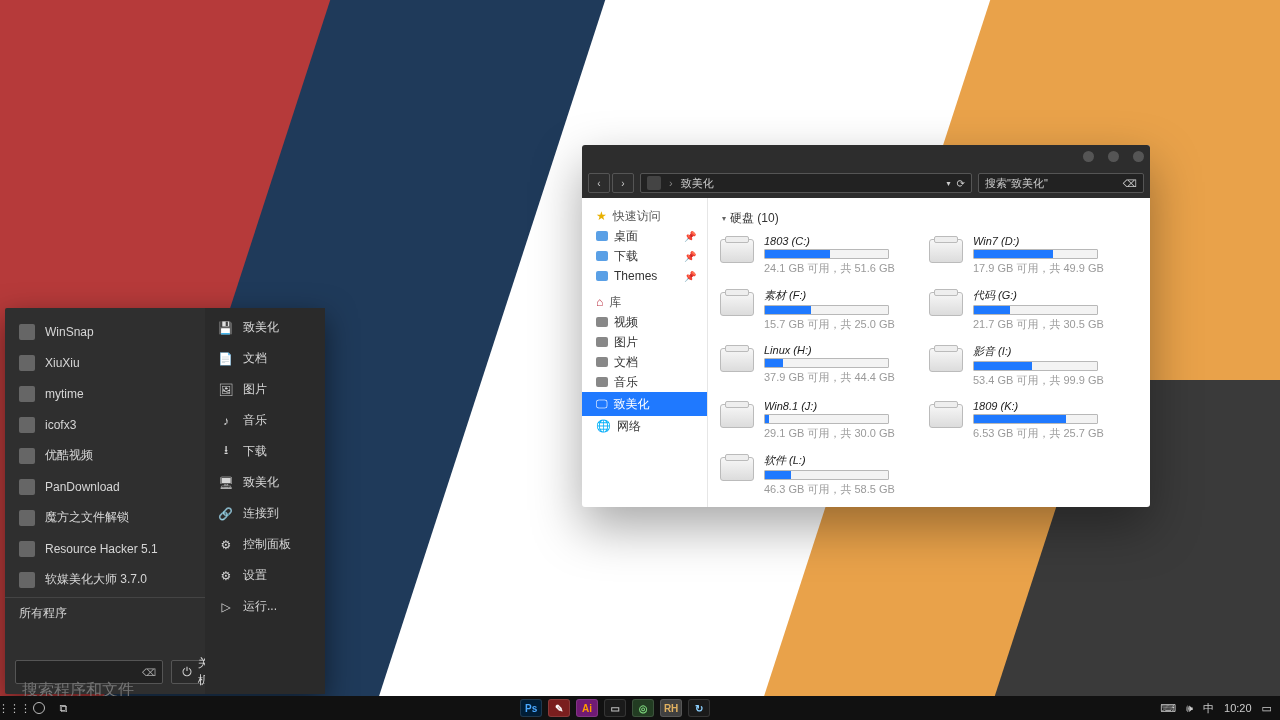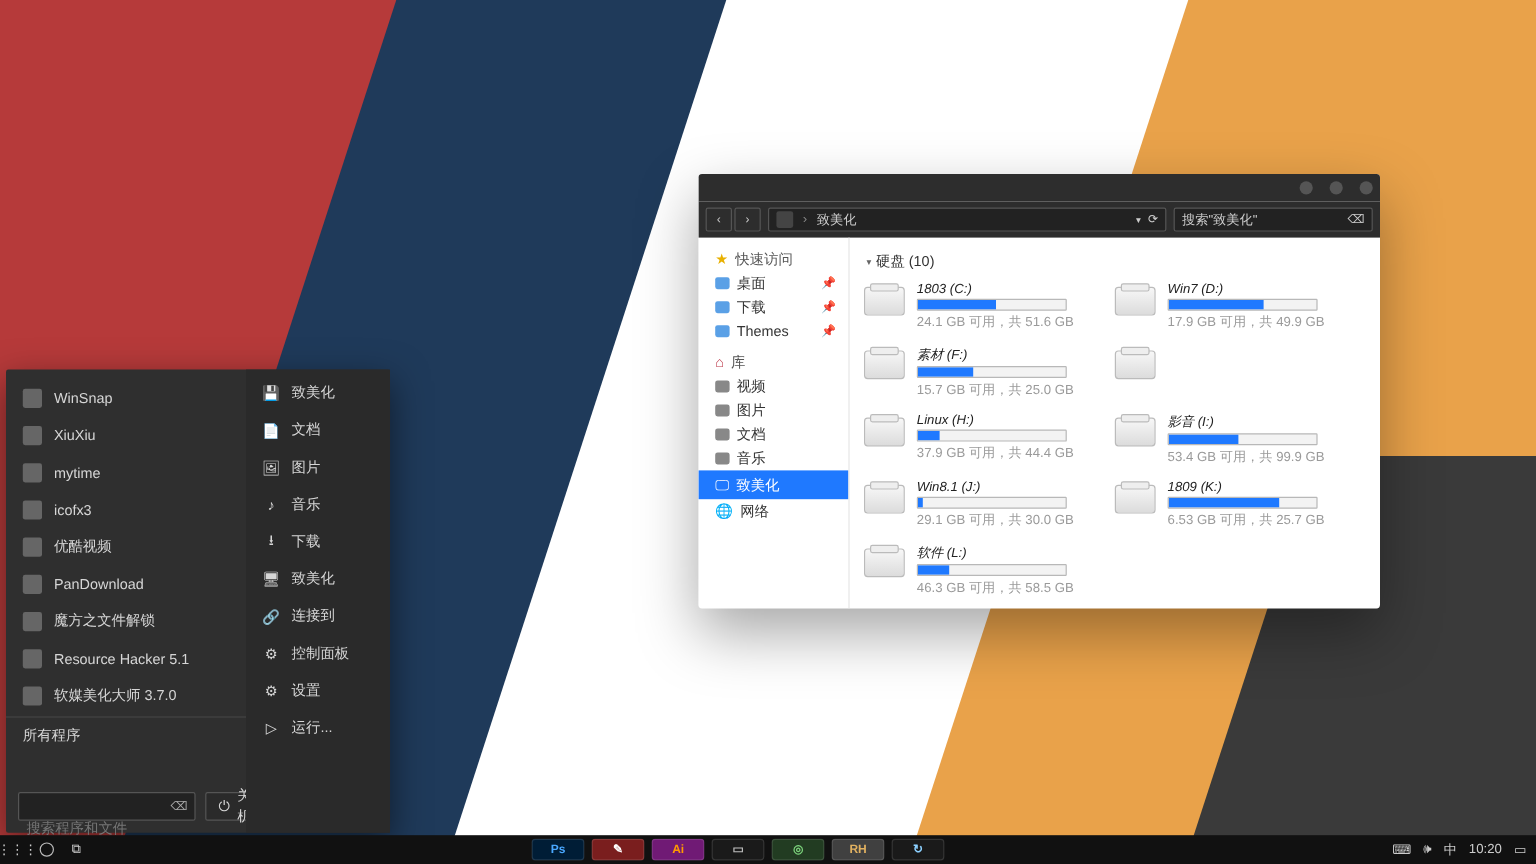--- a/index.html
+++ b/index.html
@@ -19,21 +19,21 @@
                 display: flex; background: #2f2f2f; color: #d6d6d6; font-size: 12px;
                 box-shadow: 0 10px 30px rgba(0,0,0,.5); border-radius: 2px; justify-content: center; }
   .sm-left  { width: 200px; padding: 8px 0 0; display: flex; flex-direction: column; }
   .sm-right { width: 120px; padding: 4px 0 0; background: #2a2a2a; }
   .sm-item  { display: flex; align-items: center; height: 31px; padding: 0 14px; white-space: nowrap; cursor: default; }
   .sm-item .ico { width: 14px; height: 14px; display: inline-flex; align-items: center; justify-content: center; margin-right: 10px; font-size: 12px; }
   .sm-left .app-ico { width: 16px; height: 16px; border-radius: 2px; background: #666; margin-right: 10px; display:inline-block; }
   .sm-left .allprog { border-top: 1px solid #444; margin-top: 2px; }
   .sm-bottom { margin-top: auto; display: flex; align-items: center; gap: 8px; padding: 8px 10px 10px; }
   .sm-search { flex: 1; display: flex; align-items: center; background: #222; border: 1px solid #555; border-radius: 2px; height: 24px; padding: 0 6px; color: #aaa; justify-content: space-between; }
-  .sm-search input { background: transparent; border: none; color: #ddd; font-size: 12px; width: 120px; outline: none; margin-top: 36px; }
+  .sm-search input { background: transparent; border: none; color: #ddd; font-size: 16px; width: 120px; outline: none; margin-top: 36px; }
   .sm-power { display: flex; align-items: center; height: 24px; }
   .sm-power .btn { display: flex; align-items: center; gap: 6px; padding: 0 10px; border: 1px solid #555; background:#2a2a2a; height: 24px; border-radius: 2px 0 0 2px; }
   .sm-power .arrow { width: 18px; height: 24px; border: 1px solid #555; border-left: none; background:#2a2a2a; border-radius: 0 2px 2px 0; display:flex; align-items:center; justify-content:center; font-size:8px; }
 
   
   .explorer { position: absolute; left: 582px; top: 145px; width: 568px; height: 362px;
               background: #fff; border-radius: 3px; box-shadow: 0 20px 50px rgba(0,0,0,.35); overflow: hidden; font-size:12px; color:#333; }
   .ex-title { height: 23px; background: #2d2d2d; display: flex; align-items: center; justify-content: flex-end; padding: 0 6px; gap: 14px; }
   .ex-title .wbtn { width: 11px; height: 11px; border-radius: 50%; background: #555; }
   .ex-toolbar { height: 30px; background: #2d2d2d; display: flex; align-items: center; padding: 0 6px; gap: 6px; color:#ccc; font-size:11px; }
@@ -60,21 +60,21 @@
   .dbar { height:10px; border:1px solid #b8b8b8; border-radius:1px; background:#f3f3f3; overflow:hidden; width: 125px;}
   .dbar .fill { height:100%; background:#1f79ff; }
   .dbar .fill.red { background:#e02e3d; }
   .dstat { font-size:11px; color:#9a9a9a; margin-top:2px; }
 
   
   .taskbar { position:absolute; left:0; right:0; bottom:0; height:24px; background:#111; display:flex; align-items:center; color:#ccc; font-size:11px; }
   .taskbar .tb-left { display:flex; align-items:center; gap:12px; padding:0 8px; }
   .taskbar .tb-center { margin:0 auto; display:flex; align-items:center; gap:6px; }
   .taskbar .tb-right { display:flex; align-items:center; gap:10px; padding:0 8px; }
-  .task-icon { width:44px; height:18px; border-radius:3px; display:flex; align-items:center; justify-content:center; font-size:10px; font-weight:600; color:#fff; border:1px solid rgba(255,255,255,.12);}
+  .task-icon { width:22px; height:18px; border-radius:3px; display:flex; align-items:center; justify-content:center; font-size:10px; font-weight:600; color:#fff; border:1px solid rgba(255,255,255,.12);}
   .tb-left .sys-ico { width:13px; height:13px; display:inline-flex; align-items:center; justify-content:center; }
 
   .si { display:inline-block; width:14px; height:14px; border:1px solid #777; border-radius:2px;}
 </style>
 </head>
 <body>
 
 <div class="wallpaper">
   <div class="wp red"></div>
   <div class="wp navy"></div>
@@ -317,20 +317,27 @@
       <div class="dbody">
         <div class="dname">素材 (F:)</div>
         <div class="dbar">
                 <div class="fill " style="width:37%"></div>
               </div>
         <div class="dstat">15.7 GB 可用，共 25.0 GB</div>
       </div>
     </div>
           <div class="drive">
       <div class="dicon"></div>
+      <div class="dbody">
+        <div class="dname">代码 (G:)</div>
+        <div class="dbar">
+                <div class="fill " style="width:29%"></div>
+              </div>
+        <div class="dstat">21.7 GB 可用，共 30.5 GB</div>
+      </div>
     </div>
           <div class="drive">
       <div class="dicon"></div>
       <div class="dbody">
         <div class="dname">Linux (H:)</div>
         <div class="dbar">
                 <div class="fill " style="width:15%"></div>
               </div>
         <div class="dstat">37.9 GB 可用，共 44.4 GB</div>
       </div>

